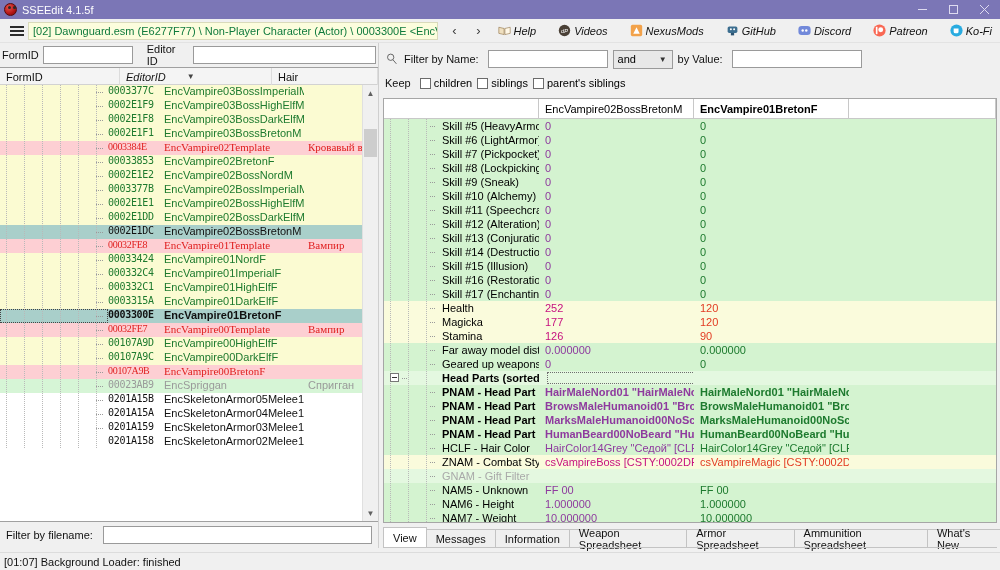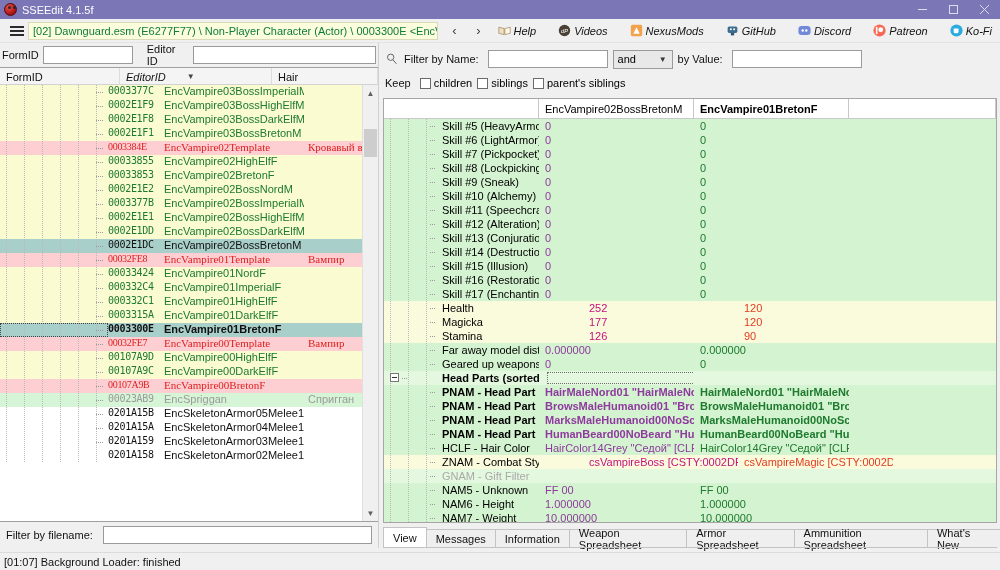--- a/index.html
+++ b/index.html
@@ -147,21 +147,21 @@
         background:repeating-linear-gradient(to right,#9a9a9a 0 1px,transparent 1px 2px); }
   .g-label { width:97px; overflow:hidden; }
   .g-c1 { width:155px; padding-left:6px; overflow:hidden; }
   .g-c2 { width:155px; padding-left:6px; overflow:hidden; }
   .g-c3 { flex:1; }
   .grow.g-green { background:#d4f3d0; }
   .grow.g-lgreen{ background:#e4f8e0; }
   .grow.g-yel   { background:#fafbdc; }
   .v-purple { color:#8e3a9e; }
   .v-green  { color:#1d7a2e; }
-  .v-mag    { color:#c6117f;margin-left:44px; }
+  .v-mag    { color:#c6117f; }
   .v-red    { color:#e23b22; }
   .v-gray   { color:#a9a9a9; }
   .bold { font-weight:bold; }
   .expander { position:absolute; left:6px; top:2px; width:9px; height:9px;
               border:1px solid #777; background:#fff; }
   .expander:before { content:""; position:absolute; left:1px; top:3px; width:5px; height:1px; background:#333; }
   .editcell { height:12px; border:1px dotted #6f6f6f; background:transparent; width:150px; margin-left:2px;}
 
   
   .tabs { display:flex; align-items:flex-end; height:20px; margin:4px 0 0 4px; }
@@ -361,34 +361,20 @@
                 <i style="left: 24px;"></i>
                 <i style="left: 42px;"></i>
                 <i style="left: 60px;"></i>
                 <i style="left: 78px;"></i>
                 <i style="left: 96px;"></i>
                 <div class="dash"></div>
               </div>
               <div class="c-formid t-red">0003384E</div>
               <div class="c-editorid t-red">EncVampire02Template</div>
               <div class="c-name t-red">Кровавый вампир</div>
-            </div>
-            <div class="row yel">
-              <div class="guides">
-                <i style="left: 6px;"></i>
-                <i style="left: 24px;"></i>
-                <i style="left: 42px;"></i>
-                <i style="left: 60px;"></i>
-                <i style="left: 78px;"></i>
-                <i style="left: 96px;"></i>
-                <div class="dash"></div>
-              </div>
-              <div class="c-formid t-green">00033855</div>
-              <div class="c-editorid t-green">EncVampire02HighElfF</div>
-              <div class="c-name t-green"></div>
             </div>
             <div class="row yel">
               <div class="guides">
                 <i style="left: 6px;"></i>
                 <i style="left: 24px;"></i>
                 <i style="left: 42px;"></i>
                 <i style="left: 60px;"></i>
                 <i style="left: 78px;"></i>
                 <i style="left: 96px;"></i>
                 <div class="dash"></div>

